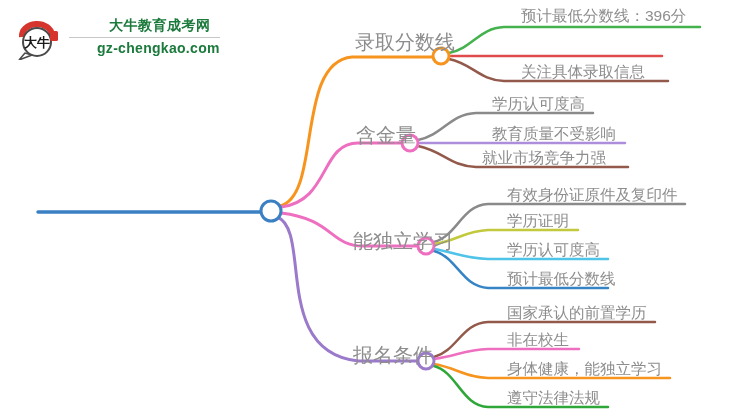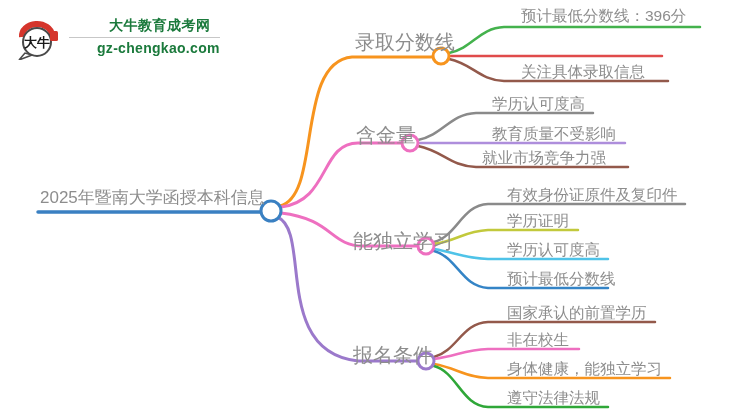--- a/index.html
+++ b/index.html
@@ -63,21 +63,20 @@
       <rect x="36" y="19" width="8" height="10" rx="1.5" fill="#d5352c"></rect>
       <text x="23" y="35" text-anchor="middle" font-size="13" font-weight="bold" fill="#1a1a1a">大牛</text>
     </svg>
     <div class="logo-text">
       <div class="logo-title">大牛教育成考网</div>
       <div class="logo-divider"></div>
       <div class="logo-url">gz-chengkao.com</div>
     </div>
   </div>
 
-  <div class="lbl root-lbl" style="left:40px;top:189px">2025年暨南大学函授本科信息</div>
 
   <div class="lbl b-lbl" style="left:355px;top:31px">录取分数线</div>
   <div class="lbl c-lbl" style="left:521px;top:7px">预计最低分数线：396分</div>
   <div class="lbl c-lbl" style="left:521px;top:63px">关注具体录取信息</div>
 
   <div class="lbl b-lbl" style="left:356px;top:124px">含金量</div>
   <div class="lbl c-lbl" style="left:492px;top:95px">学历认可度高</div>
   <div class="lbl c-lbl" style="left:492px;top:125px">教育质量不受影响</div>
   <div class="lbl c-lbl" style="left:482px;top:149px">就业市场竞争力强</div>
 

